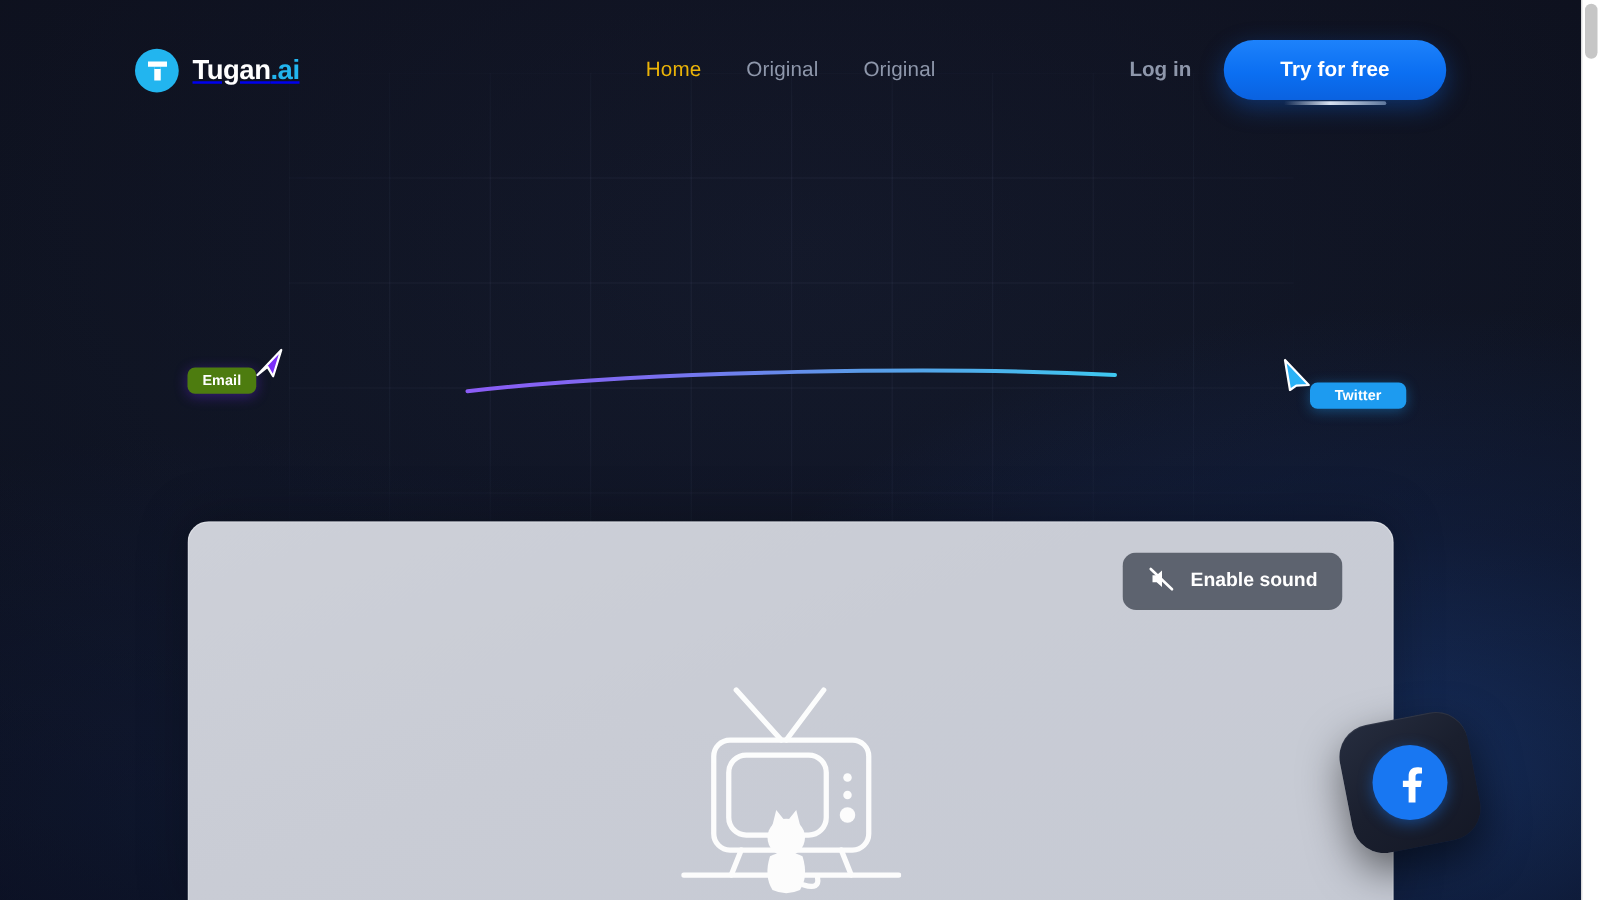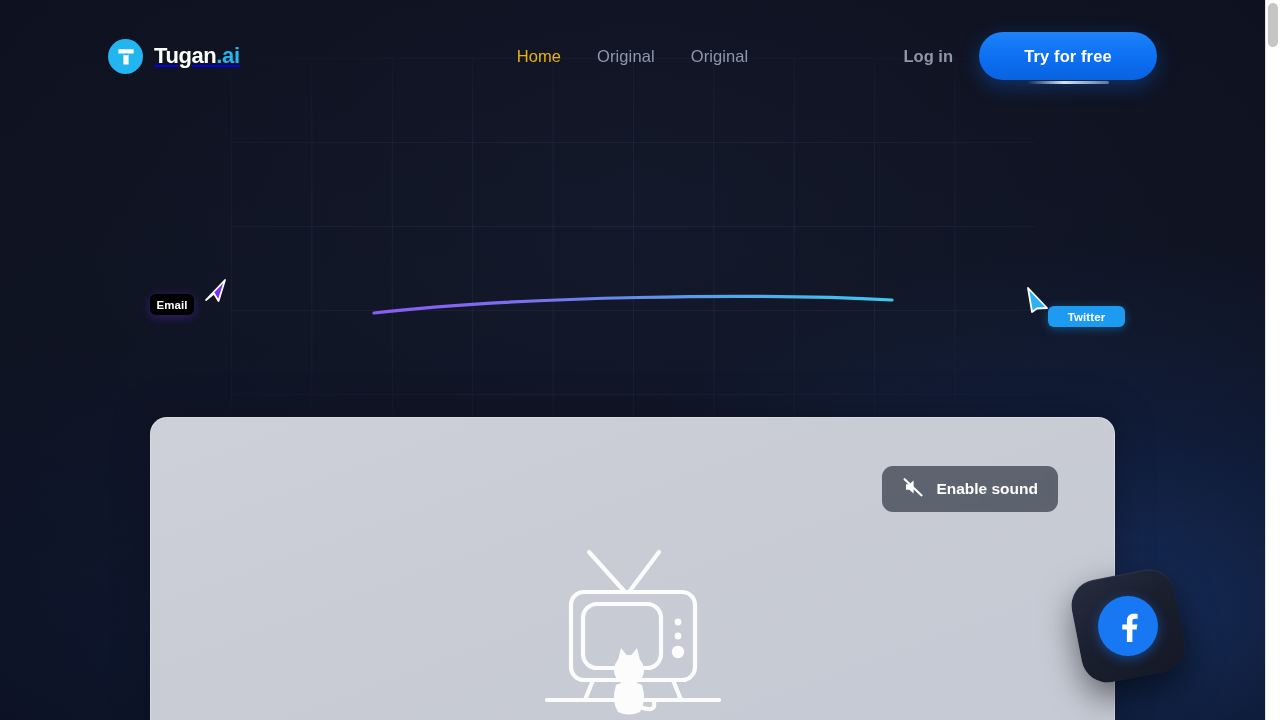--- a/index.html
+++ b/index.html
@@ -118,22 +118,22 @@
     z-index:18; pointer-events:none;
   }
   .badge {
     position:absolute; z-index:22;
     display:flex; align-items:center; justify-content:center;
     font-size:11.5px; font-weight:700; color:#ffffff;
     border-radius:6px; letter-spacing:0.1px;
     cursor:pointer;
   }
   .badge-email {
-    left:150px; top:294px; width:44px; height:21px;
-    background:#000000;
+    left:150px; top:294px; width:55px; height:21px;
+    background:#4d7c0f;
     box-shadow:0 2px 10px rgba(110,40,240,0.40);
   }
   .badge-twitter {
     left:1048px; top:306px; width:77px; height:21px;
     background:#1d9bf0;
     box-shadow:0 2px 10px rgba(29,155,240,0.40);
   }
   .cursor-email { position:absolute; left:203px; top:277px; z-index:23; }
   .cursor-twitter { position:absolute; left:1024px; top:285px; z-index:23; }
 
@@ -148,30 +148,29 @@
     box-shadow:0 -2px 40px rgba(0,0,0,0.25);
     overflow:hidden;
     z-index:15;
   }
   .placeholder-art {
     position:absolute; left:50%; top:130px;
     transform:translateX(-50%);
     opacity:0.95;
   }
   .sound-btn {
-    position:absolute; right:56px; top:24px;
+    position:absolute; right:40px; top:24px;
     display:flex; align-items:center; gap:12px;
     height:46px; padding:0 20px;
     border-radius:11px;
     background:rgba(70,76,88,0.82);
     color:#ffffff; font-size:15.5px; font-weight:600;
     border:none; cursor:pointer;
     z-index:18;
     backdrop-filter:blur(2px);
-    margin-top:24px;
   }
 
   
   .fb-card {
     position:absolute; left:1076px; top:574px;
     width:104px; height:104px; border-radius:26px;
     background:linear-gradient(150deg,#262d3f 0%, #1a1f2e 48%, #141826 100%);
     transform:rotate(-11deg);
     box-shadow:0 14px 34px rgba(0,0,0,0.55), inset 0 1px 0 rgba(255,255,255,0.07);
     display:flex; align-items:center; justify-content:center;

